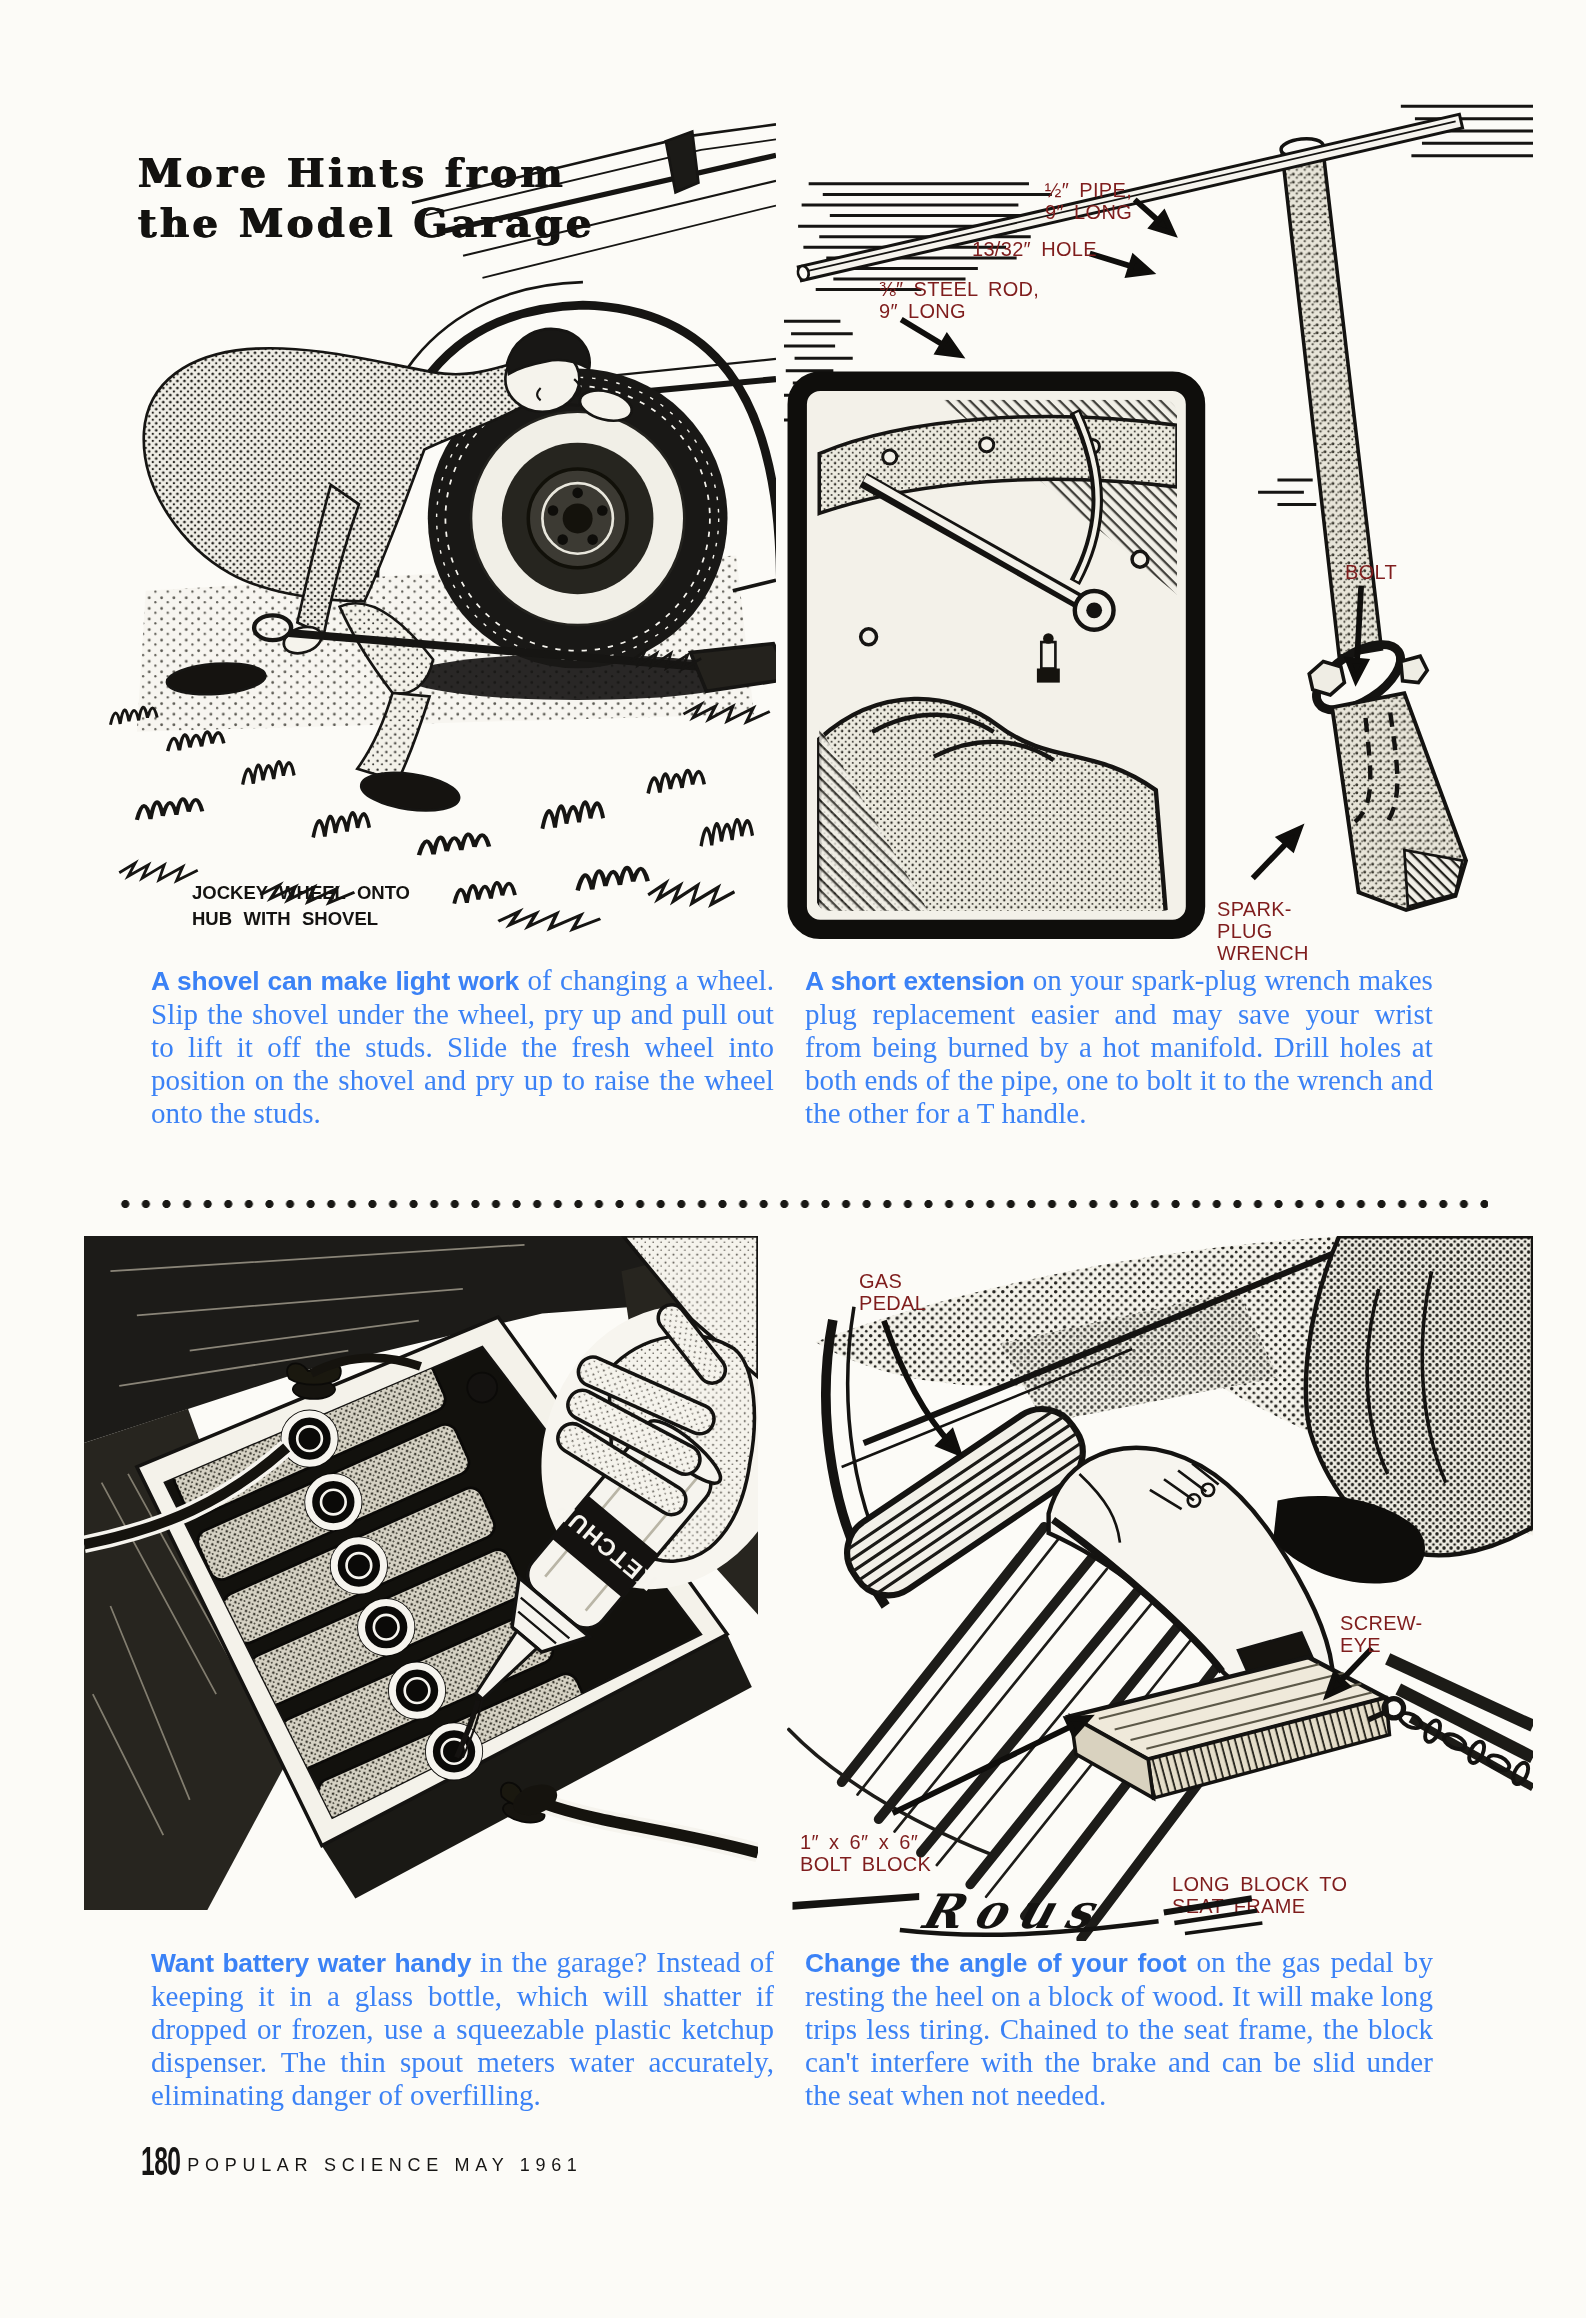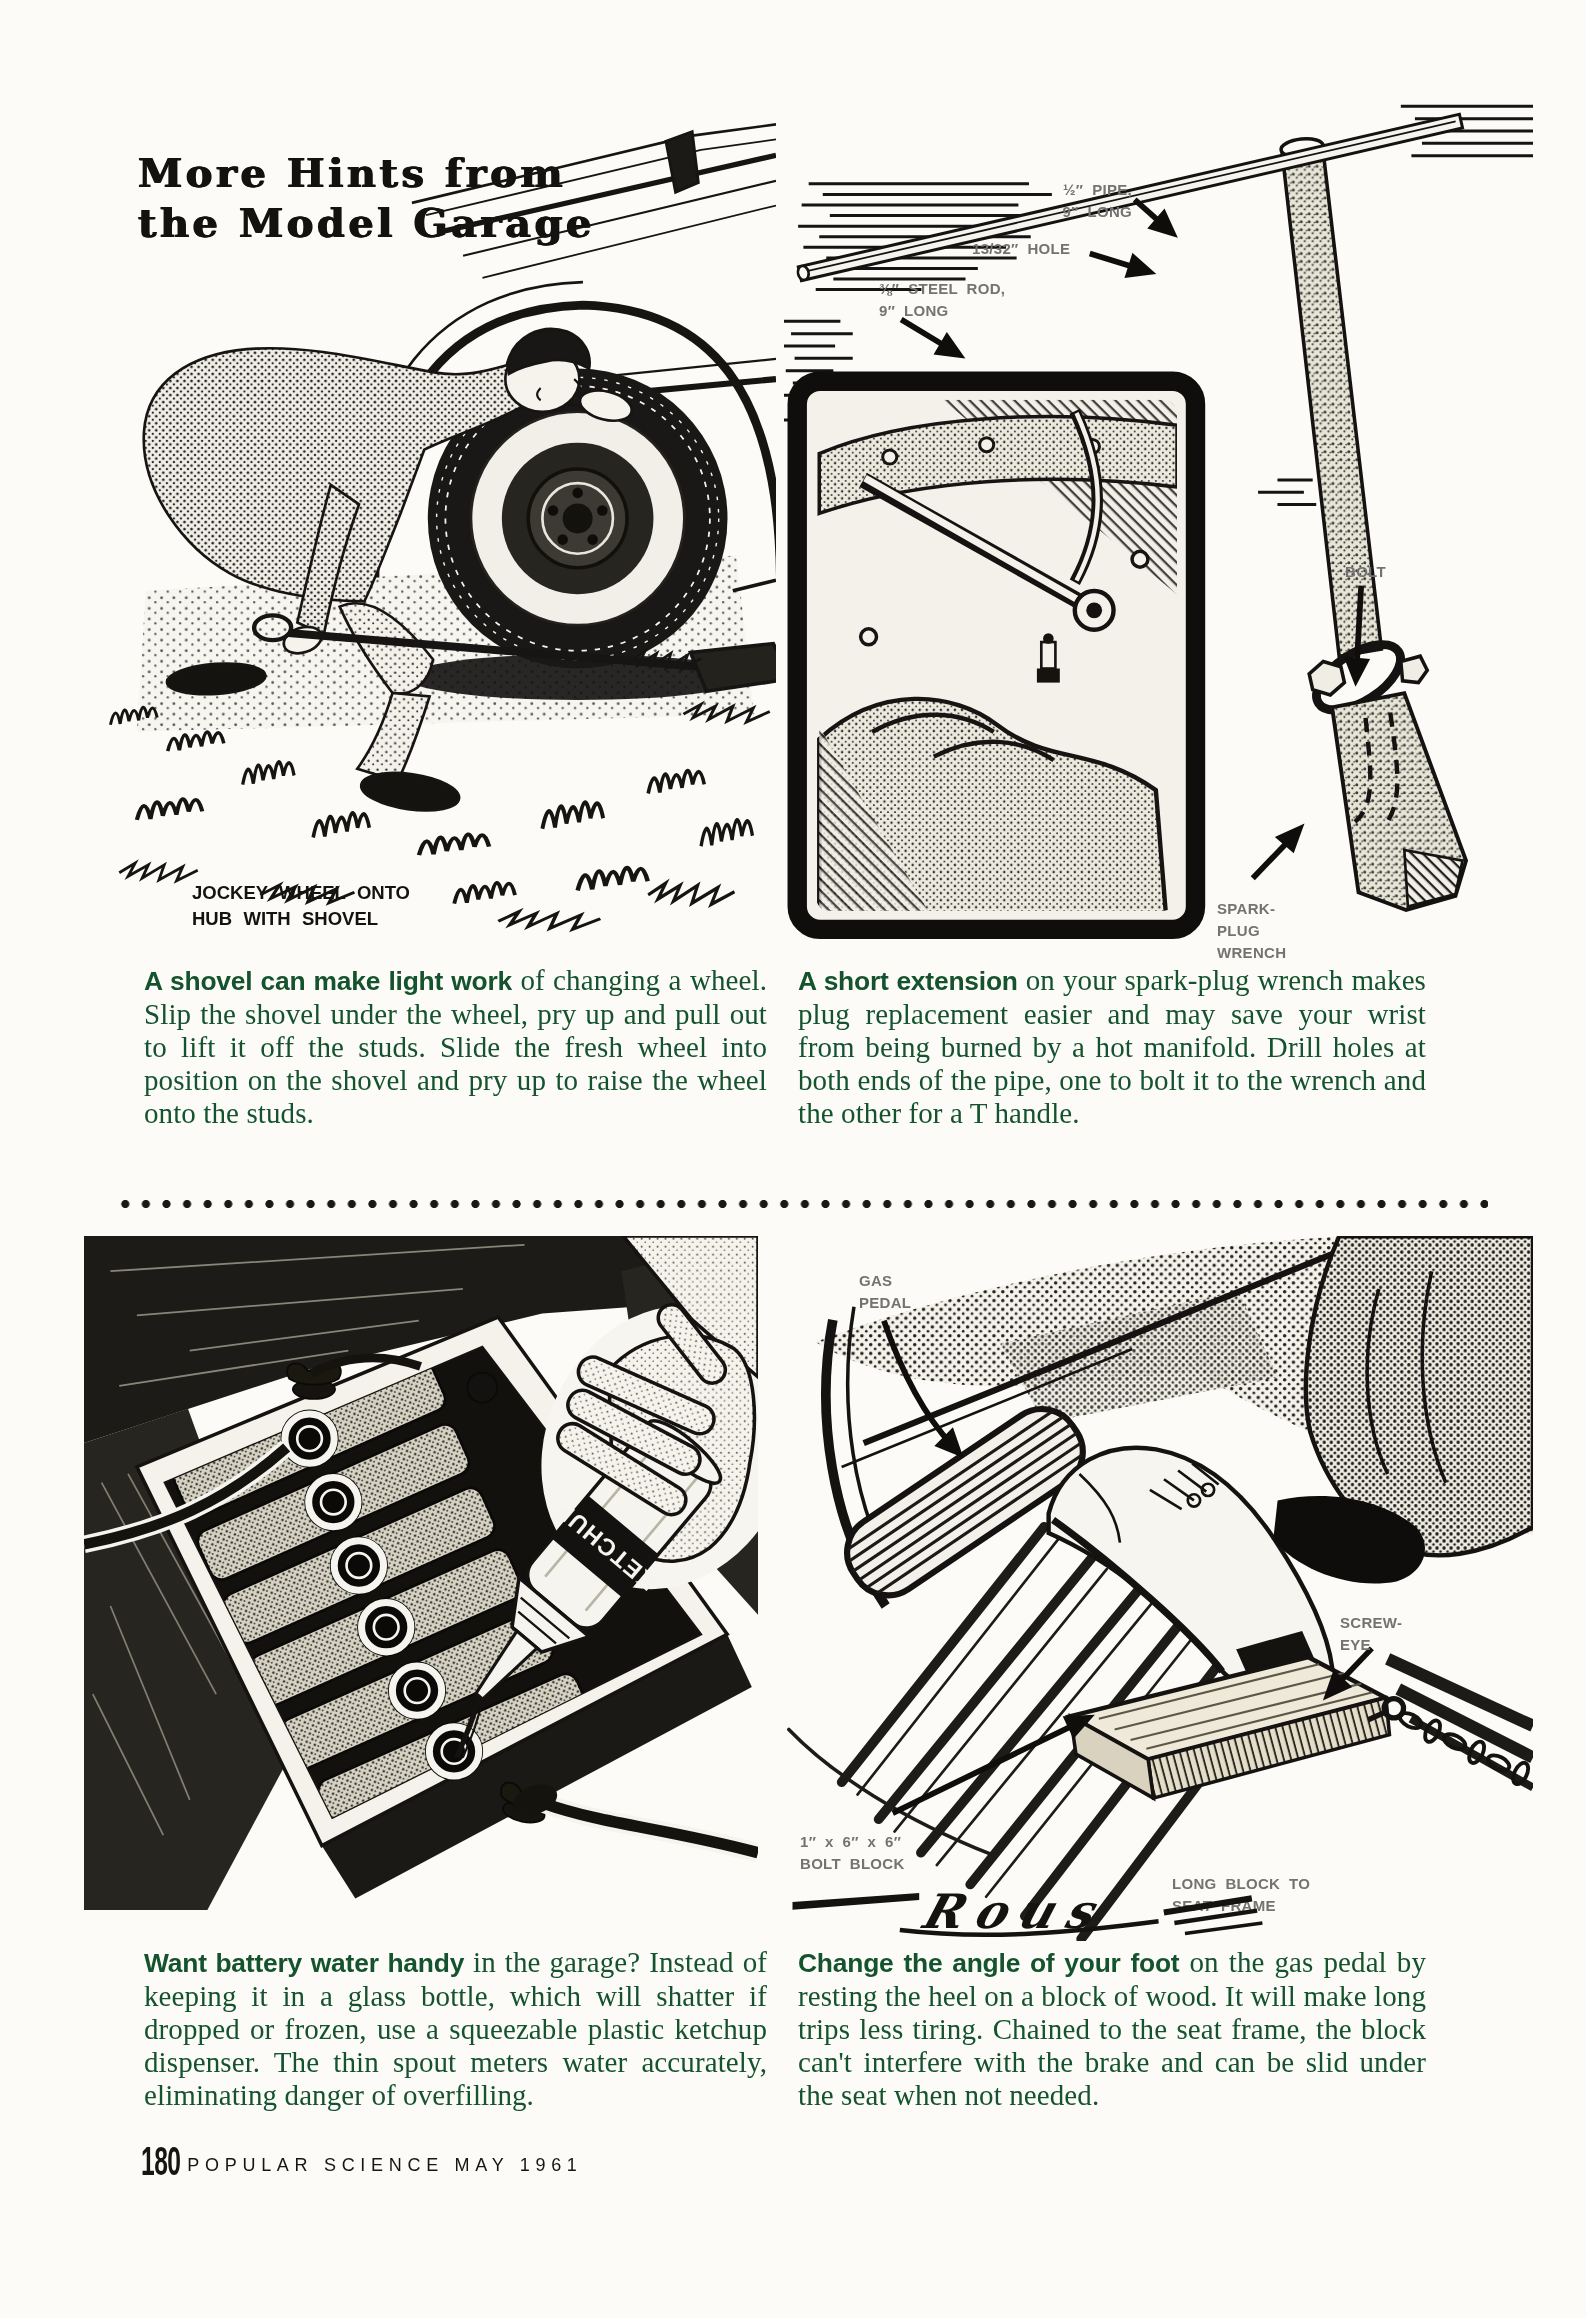--- a/index.html
+++ b/index.html
@@ -3,24 +3,24 @@
 <meta charset="utf-8">
 <style>
   html,body{margin:0;padding:0;background:#dedcd6;}
   .page{position:relative;width:1586px;height:2319px;background:#fcfbf7;overflow:hidden;
         font-family:"Liberation Serif",serif;color:#191817;}
   .abs{position:absolute;}
   .title{left:138px;top:148px;font-family:"DejaVu Serif",serif;font-weight:bold;
          font-size:40px;line-height:50px;letter-spacing:3.5px;color:#131210;
          text-shadow:0.7px 0 0 #131210,-0.7px 0 0 #131210;}
   .para{width:623px;font-size:29px;line-height:33px;text-align:justify;text-align-last:left;
-        color:#14532d;letter-spacing:0.1px;}
+        color:#3b82f6;letter-spacing:0.1px;margin-left:7px;}
   .para b{font-family:"Liberation Sans",sans-serif;font-weight:700;font-size:26.4px;letter-spacing:-0.2px;}
-  .figlabel{font-family:"Liberation Sans",sans-serif;font-weight:700;font-size:15px;line-height:22px;
-            letter-spacing:0.3px;word-spacing:4.4px;color:#737373;white-space:nowrap;}
+  .figlabel{font-family:"Liberation Sans",sans-serif;font-weight:400;font-size:20px;line-height:22px;
+            letter-spacing:0.3px;word-spacing:4.4px;color:#7f1d1d;white-space:nowrap;}
   .figlabel.right{text-align:right;}
   .caption{font-family:"Liberation Sans",sans-serif;font-weight:700;font-size:18.5px;line-height:26.4px;
            word-spacing:6.2px;color:#141311;white-space:nowrap;}
   .dots{left:115px;top:1197px;width:1373px;height:14px;
         background-image:radial-gradient(circle,#191815 3.7px,rgba(0,0,0,0) 4.4px);
         background-size:20.6px 14px;background-repeat:repeat-x;background-position:0 50%;}
   .footer{left:141px;top:2145px;display:flex;align-items:flex-end;color:#161514;}
   .pagenum{font-family:"Liberation Sans",sans-serif;font-weight:700;font-size:41px;line-height:33px;
            letter-spacing:-0.9px;transform:scaleX(0.6);transform-origin:left bottom;margin-right:-19.4px;}
   .mag{font-family:"Liberation Sans",sans-serif;font-weight:400;font-size:18px;line-height:26.4px;

